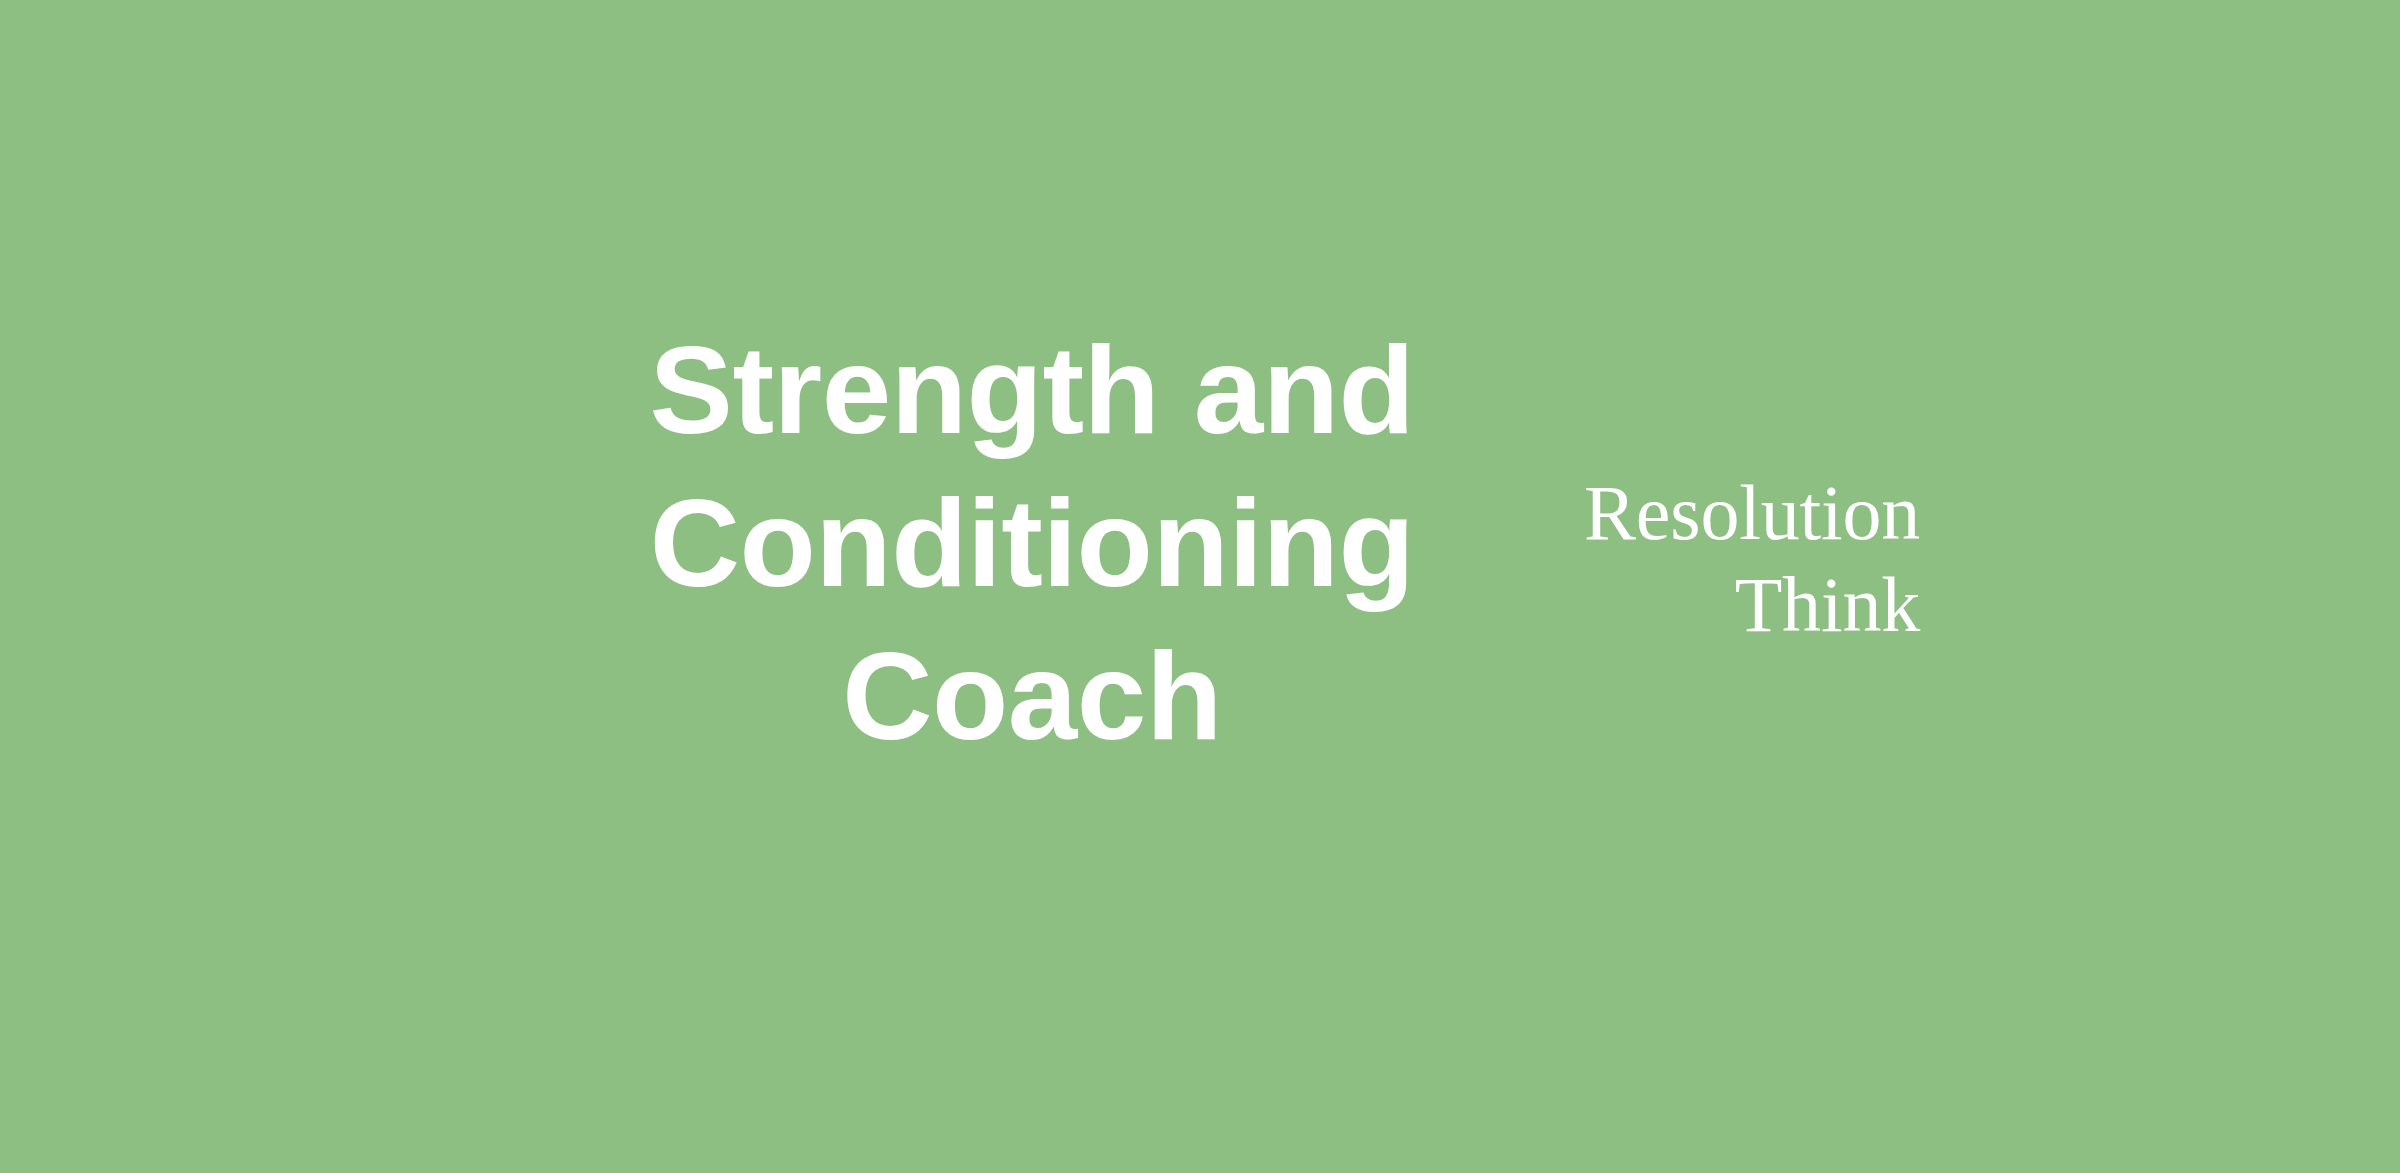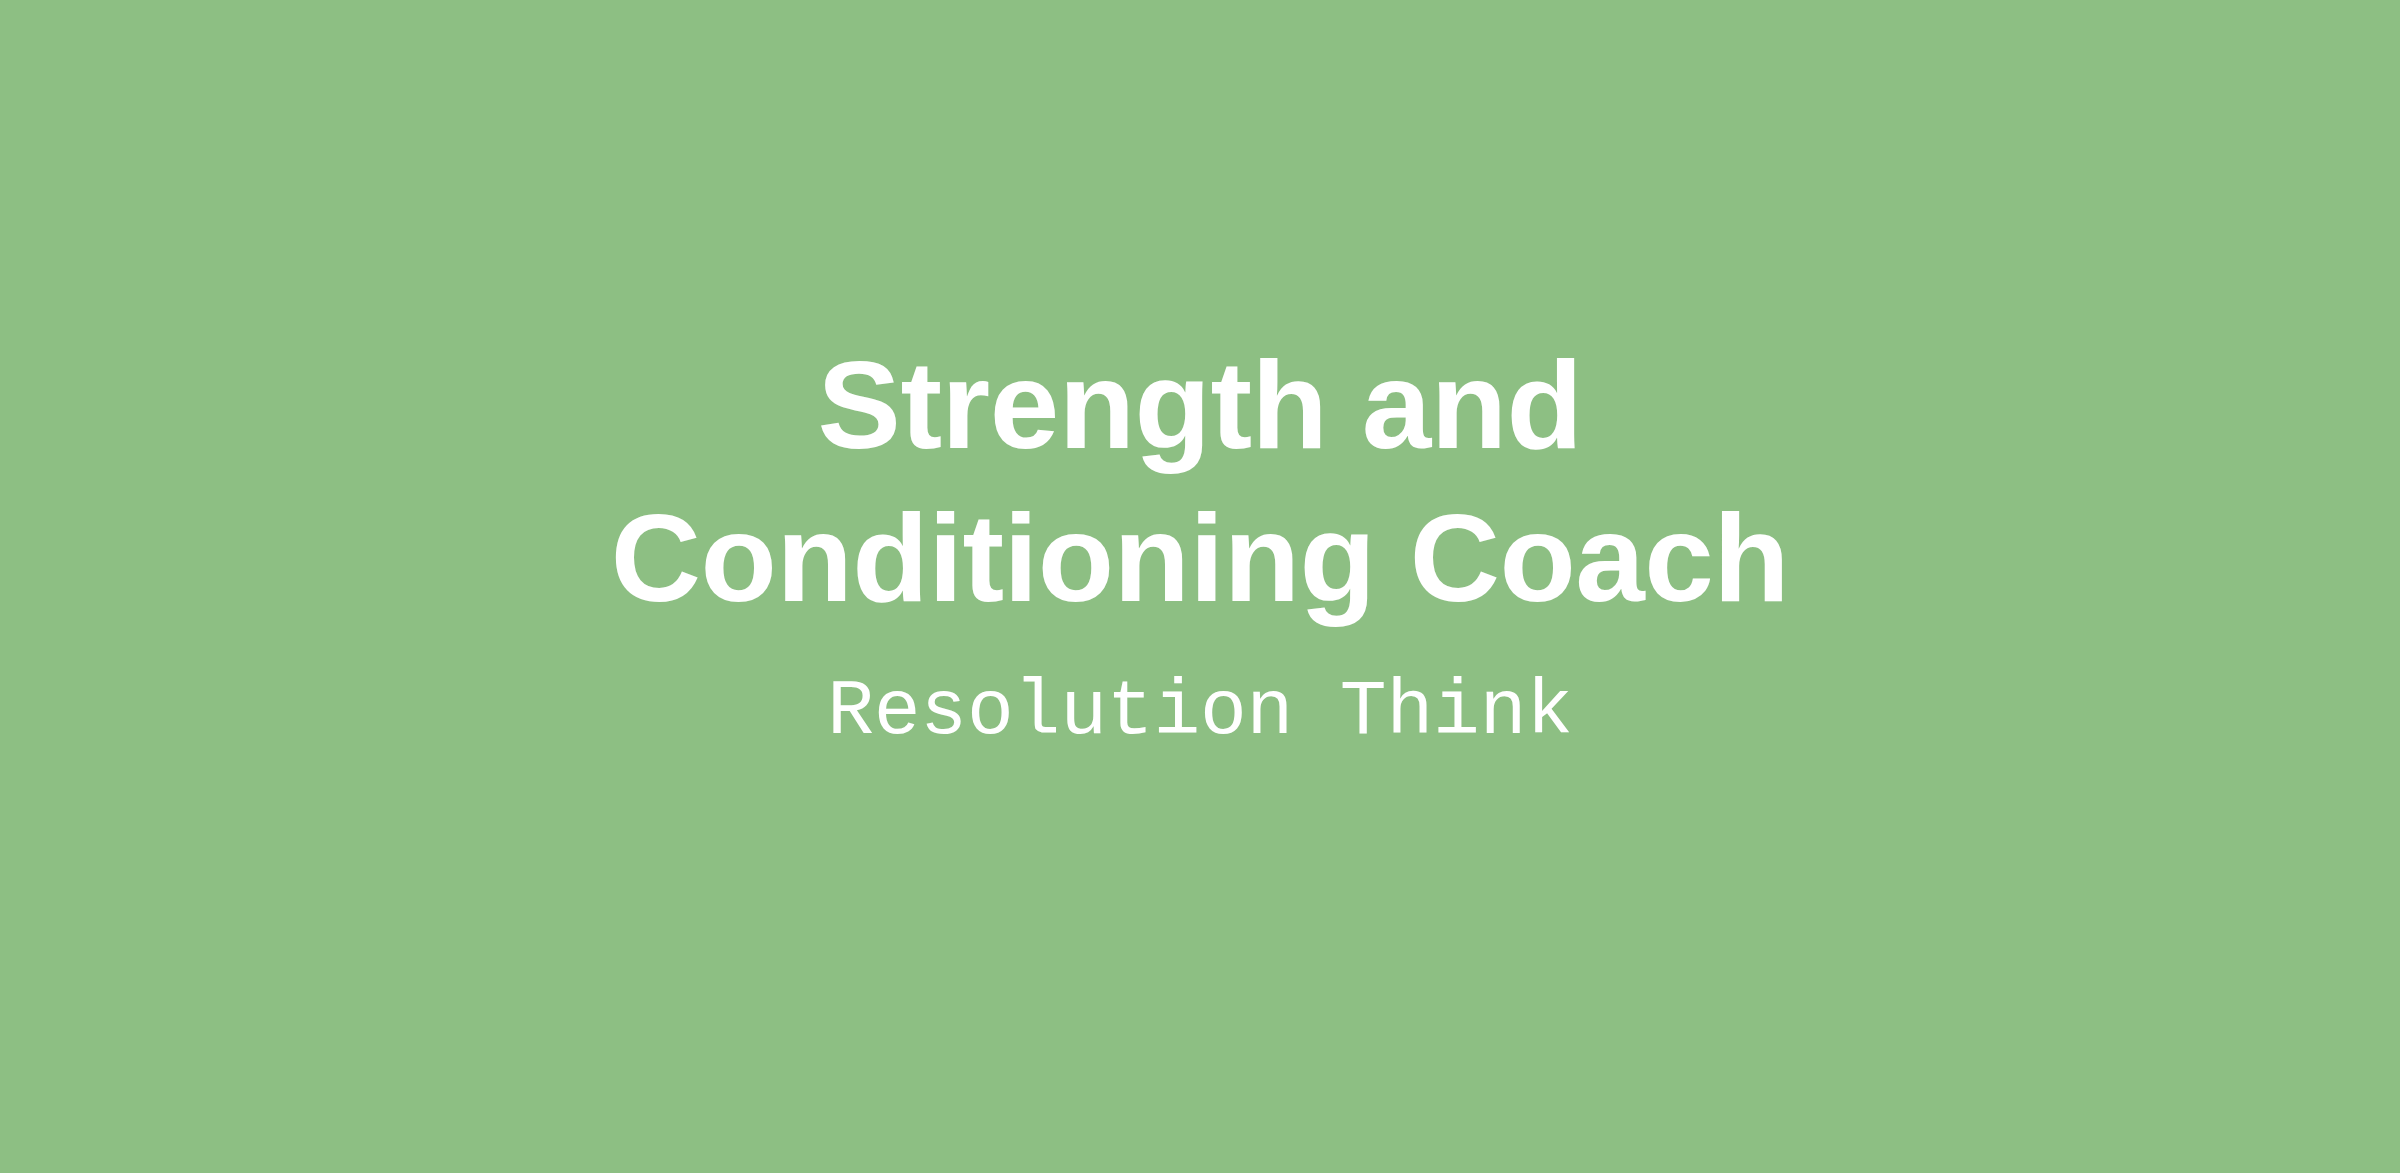--- a/index.html
+++ b/index.html
@@ -23,21 +23,21 @@
     background: #8dbf83;
     display: flex;
     flex-direction: column;
     align-items: center;
     justify-content: center;
   }
 
   .hero-content {
     width: 1440px;
     display: flex;
-    flex-direction: column;
+    flex-direction: row;
     align-items: center;
     text-align: center;
     transform: translateY(-44px);
   }
 
   .hero-title {
     margin: 0;
     padding: 0;
     color: #ffffff;
     font-family: "Liberation Sans", sans-serif;
@@ -47,26 +47,26 @@
     letter-spacing: -0.5px;
     text-align: center;
     word-wrap: break-word;
   }
 
   .hero-subtitle {
     margin: 0;
     padding: 0;
     margin-top: 32px;
     color: #ffffff;
-    font-family: Liberation Mono, monospace;
+    font-family: Liberation Serif, serif;
     font-size: 78px;
     font-weight: 400;
     line-height: 92px;
     letter-spacing: -0.2px;
-    text-align: center;
+    text-align: right;
   }
 </style>
 </head>
 <body>
 
 <div class="hero-card">
   <div class="hero-content">
     <h1 class="hero-title">Strength and Conditioning Coach</h1>
     <p class="hero-subtitle">Resolution Think</p>
   </div>

